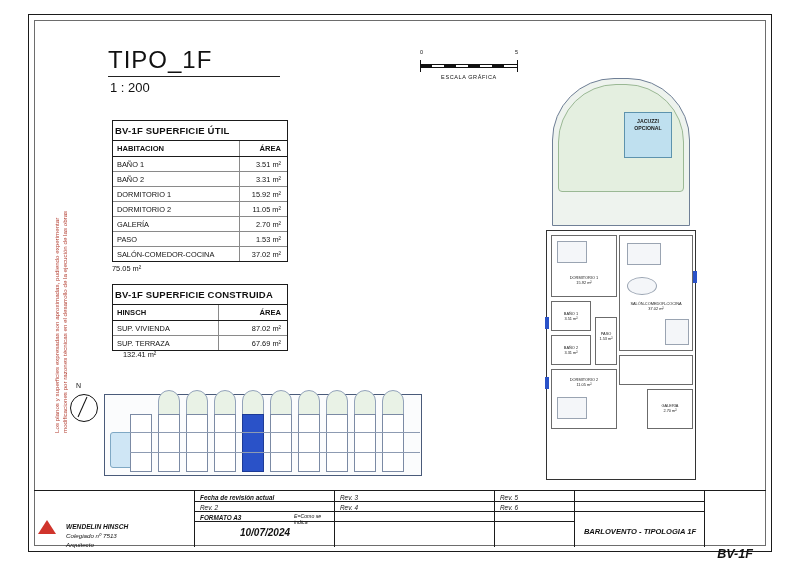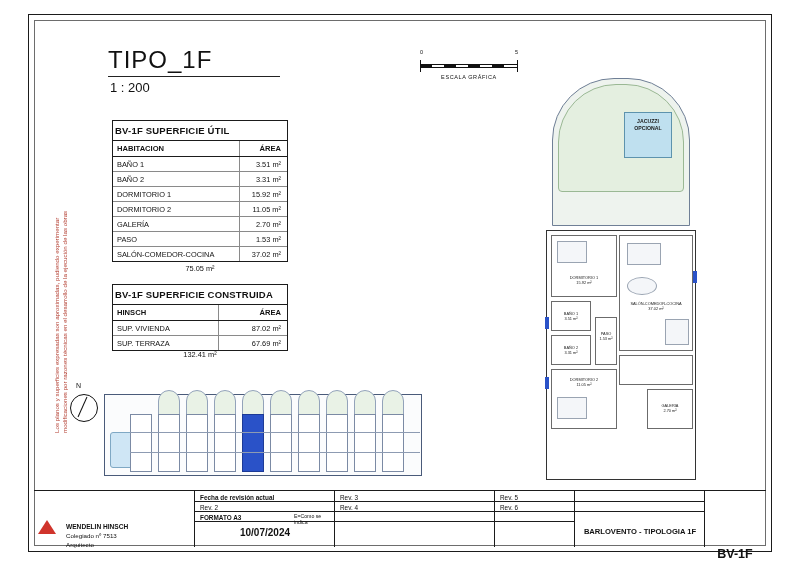--- a/index.html
+++ b/index.html
@@ -149,27 +149,27 @@
   .tbl th.r, .tbl td.r { text-align: right; padding-right: 6px; }
   .tbl td {
     padding: 2.5px 4px;
     border-bottom: 0.6px solid #8a8a8a;
     vertical-align: top;
   }
   .tbl tr:last-child td { border-bottom: none; }
   .tbl .colsep { border-left: 0.6px solid #8a8a8a; }
   .total-line {
     font-size: 7.4px;
-    text-align: center;
+    text-align: left;
     padding-right: 4px;
     margin-top: 2px;
     color: #111;
   }
   #total-util { position: absolute; left: 112px; top: 262px; width: 176px; }
-  #total-constr { position: absolute; left: 112px; top: 348px; width: 176px; }
+  #total-constr { position: absolute; left: 123px; top: 348px; width: 176px; }
 
   
   .watermark {
     position: absolute;
     left: 330px;
     top: 282px;
     font-size: 30px;
     color: #dfe3ea;
     letter-spacing: 0.5px;
     font-weight: normal;
@@ -375,20 +375,21 @@
     height: 56px;
     border-top: 1px solid #1b1b1b;
     box-sizing: border-box;
   }
   .tb-cell {
     position: absolute;
     box-sizing: border-box;
     font-size: 6.4px;
     color: #111;
     padding: 2px 4px;
+    font-style: italic;
   }
   .tb-vline {
     position: absolute;
     width: 0;
     border-left: 1px solid #1b1b1b;
     top: 0;
     height: 56px;
   }
   .tb-hline {
     position: absolute;

